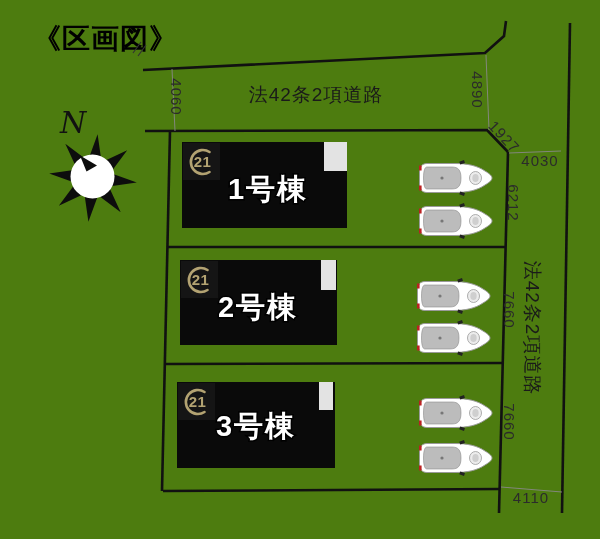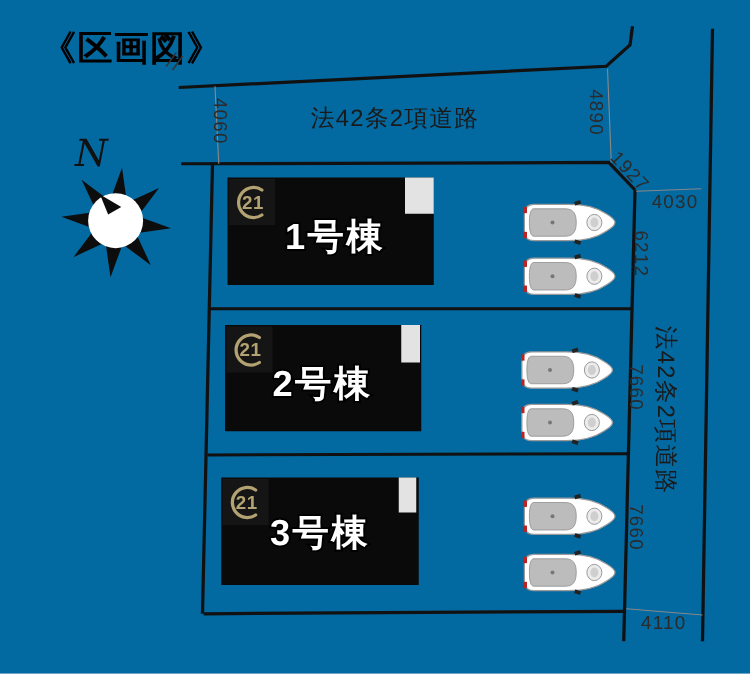--- a/index.html
+++ b/index.html
@@ -1,16 +1,16 @@
 <!DOCTYPE html>
 <html><head>
 <meta charset="utf-8">
 <style>
   html,body{margin:0;padding:0;background:#ffffff;}
-  .stage{position:relative;width:600px;height:539px;background:#0369a1;overflow:hidden;
+  .stage{position:relative;width:600px;height:539px;background:#4d7c0f;overflow:hidden;
          font-family:"Liberation Sans",sans-serif;}
   svg{display:block;}
   text{font-family:"Liberation Sans",sans-serif;}
   .dim{font-size:15px;fill:#2b2b2b;letter-spacing:1px;}
   .roadlabel{font-size:19px;fill:#1a1a1a;letter-spacing:1px;}
   .btitle{font-size:29px;font-weight:bold;fill:#ffffff;stroke:#000000;stroke-width:3px;
           paint-order:stroke;letter-spacing:2px;}
   .maintitle{font-size:28px;font-weight:bold;fill:#000000;letter-spacing:1px;}
   .north{font-size:30px;font-style:italic;font-family:"DejaVu Serif",serif;fill:#111;}
   .logo21{font-size:15px;font-weight:bold;letter-spacing:0.5px;}

